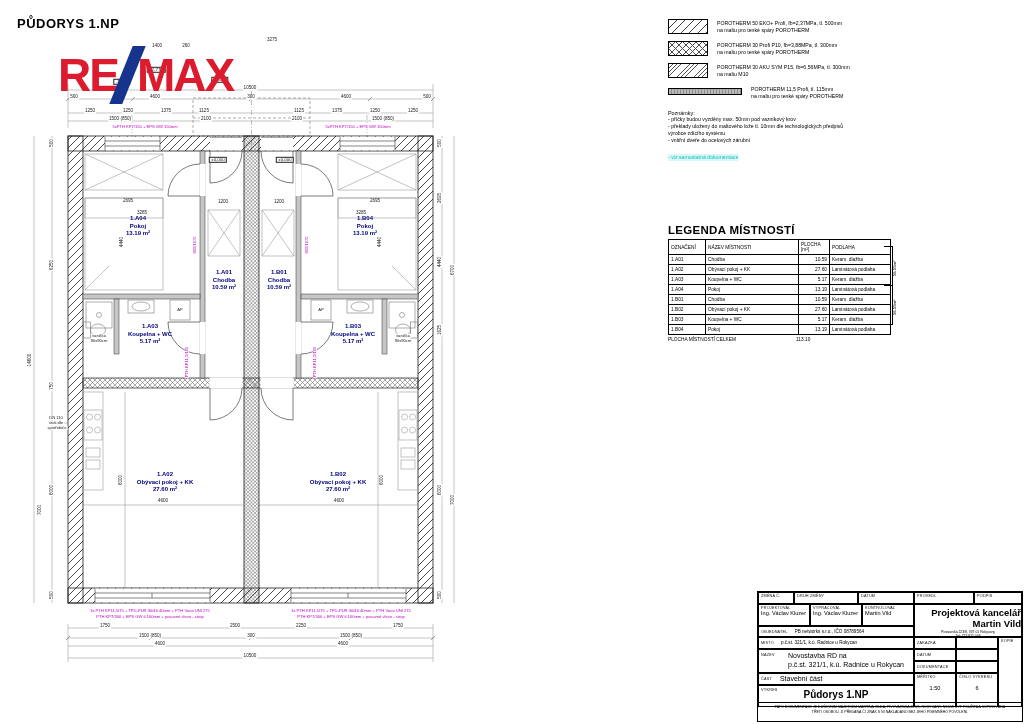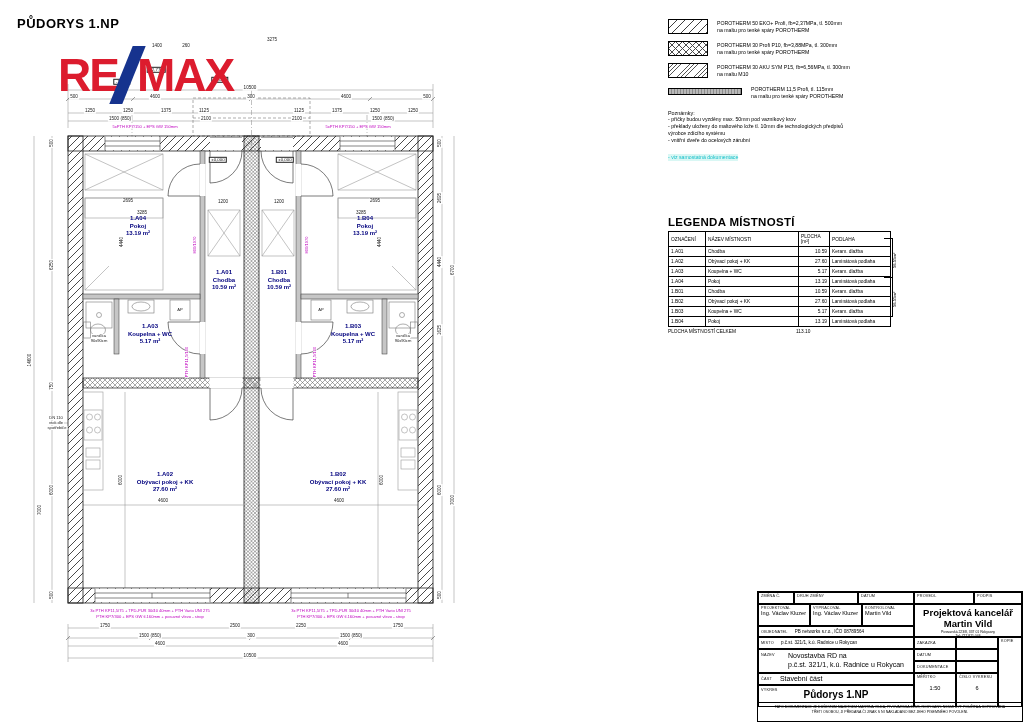--- a/index.html
+++ b/index.html
@@ -33,40 +33,40 @@
   .sw-aku{background-image:repeating-linear-gradient(135deg,rgba(0,0,0,0) 0 2.4px,#555 2.4px 3px)}
   .sw-p115{width:72px;height:5px;margin-top:3px;background:#b9b9b9;
            background-image:repeating-linear-gradient(90deg,rgba(0,0,0,0) 0 2px,#8c8c8c 2px 3px)}
   .lg-text{padding-top:1px}
   .lg-line{font-size:5.2px;line-height:1.3}
   .notes{margin-top:10px}
   .notes-title{font-size:5.4px;font-weight:400}
   .note-line{font-size:5.2px;line-height:1.4}
   .cyan-line{font-size:5.2px;line-height:1.4;color:#14bfc9;background:#d9f7f4;display:inline-block}
   
-  .rl{position:absolute;left:668px;top:216px;width:240px}
+  .rl{position:absolute;left:668px;top:224px;width:240px}
   .rl-title{font-size:11.5px;font-weight:700;margin-bottom:3px;letter-spacing:.3px}
   .rl table{border-collapse:collapse;border:1.3px solid #000}
   .rl th,.rl td{border:.6px solid #000;font-size:4.8px;font-weight:400;padding:0 2px;height:9px;text-align:left;white-space:nowrap}
   .rl th{height:14px;border-bottom:1.3px solid #000;vertical-align:middle}
   .rl td.num{text-align:right}
   .c-ozn{width:32px}.c-naz{width:88px}.c-plo{width:26px}.c-pod{width:56px}
   .rl-total{position:relative;margin-top:2px;font-size:4.8px;height:8px}
   .rl-total .tv{position:absolute;left:128px}
   .bracket{position:absolute;left:216px;top:22px;width:22px;height:76px}
   .bgrp{position:absolute;left:0;width:8px;border-right:.7px solid #000;border-top:.7px solid #000;border-bottom:.7px solid #000}
   .blab{position:absolute;left:8px;font-size:4.2px;transform:rotate(-90deg);transform-origin:left top;white-space:nowrap}
   
   .tb{position:absolute;left:757px;top:591px;width:266px;height:131px;border:1.3px solid #000;box-sizing:border-box;background:#fff}
   .cell{position:absolute;box-sizing:border-box;border:.5px solid #000;overflow:hidden}
   .lab{font-size:3.8px;color:#111;padding:1px 2px 0 2px;text-transform:uppercase;letter-spacing:.2px;line-height:1.1}
   .val{font-size:5.6px;padding:0 2px;line-height:1.2}
   .val-b{font-size:7px;padding:0 3px;line-height:1.25}
   .val-xl{font-size:10px;font-weight:700;text-align:center;padding-top:3px}
-  .firm1{font-size:9.5px;font-weight:700;text-align:center;line-height:1.15;margin-top:3px}
+  .firm1{font-size:9.5px;font-weight:700;text-align:right;line-height:1.15;margin-top:3px}
   .firm-s{font-size:3.4px;text-align:center;line-height:1.3}
   .disc{position:absolute;left:0;right:0;bottom:0;height:16px;border-top:.8px solid #000;
         font-size:3.55px;text-align:center;line-height:1.5;padding-top:2px}
   .inline-cell{display:flex;align-items:center;gap:3px}
 </style>
 </head>
 <body>
 
 <div class="screen">
 

